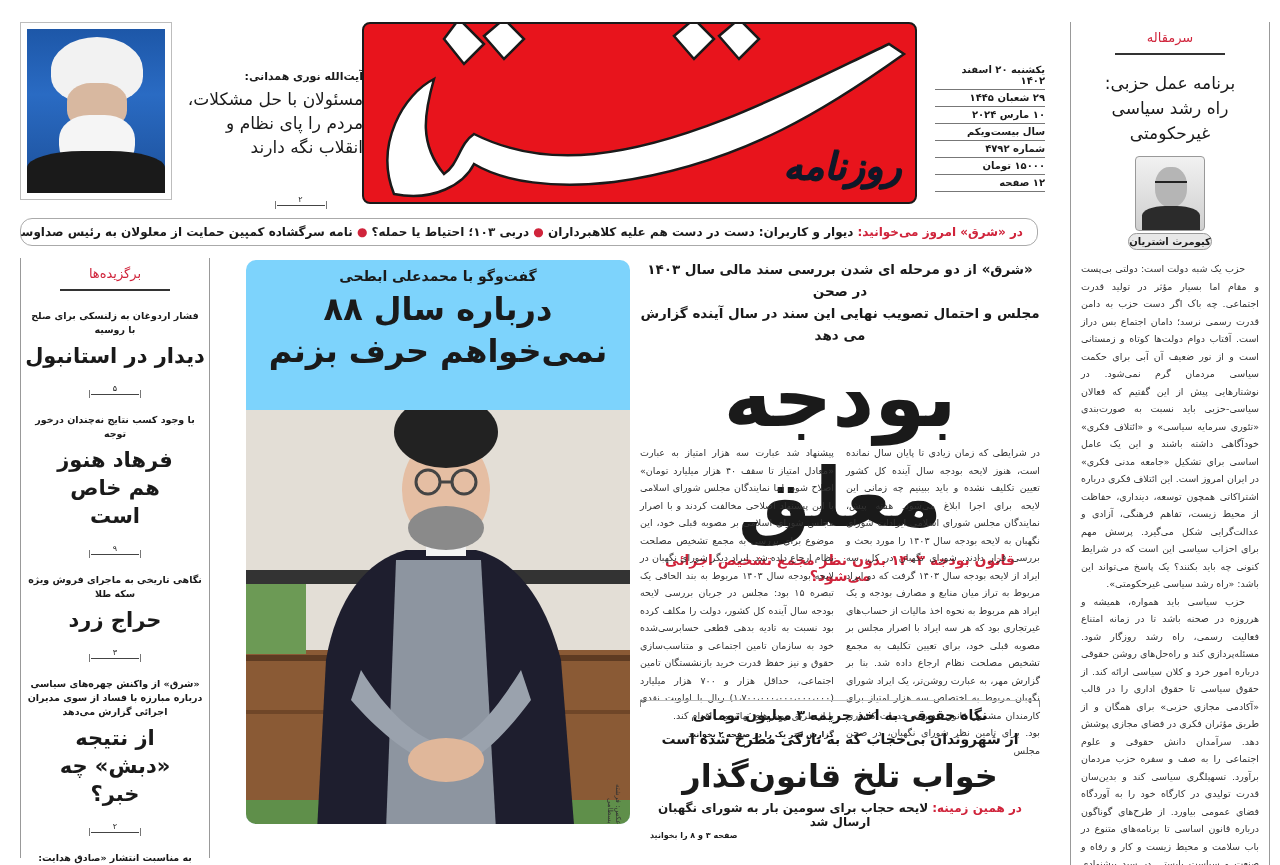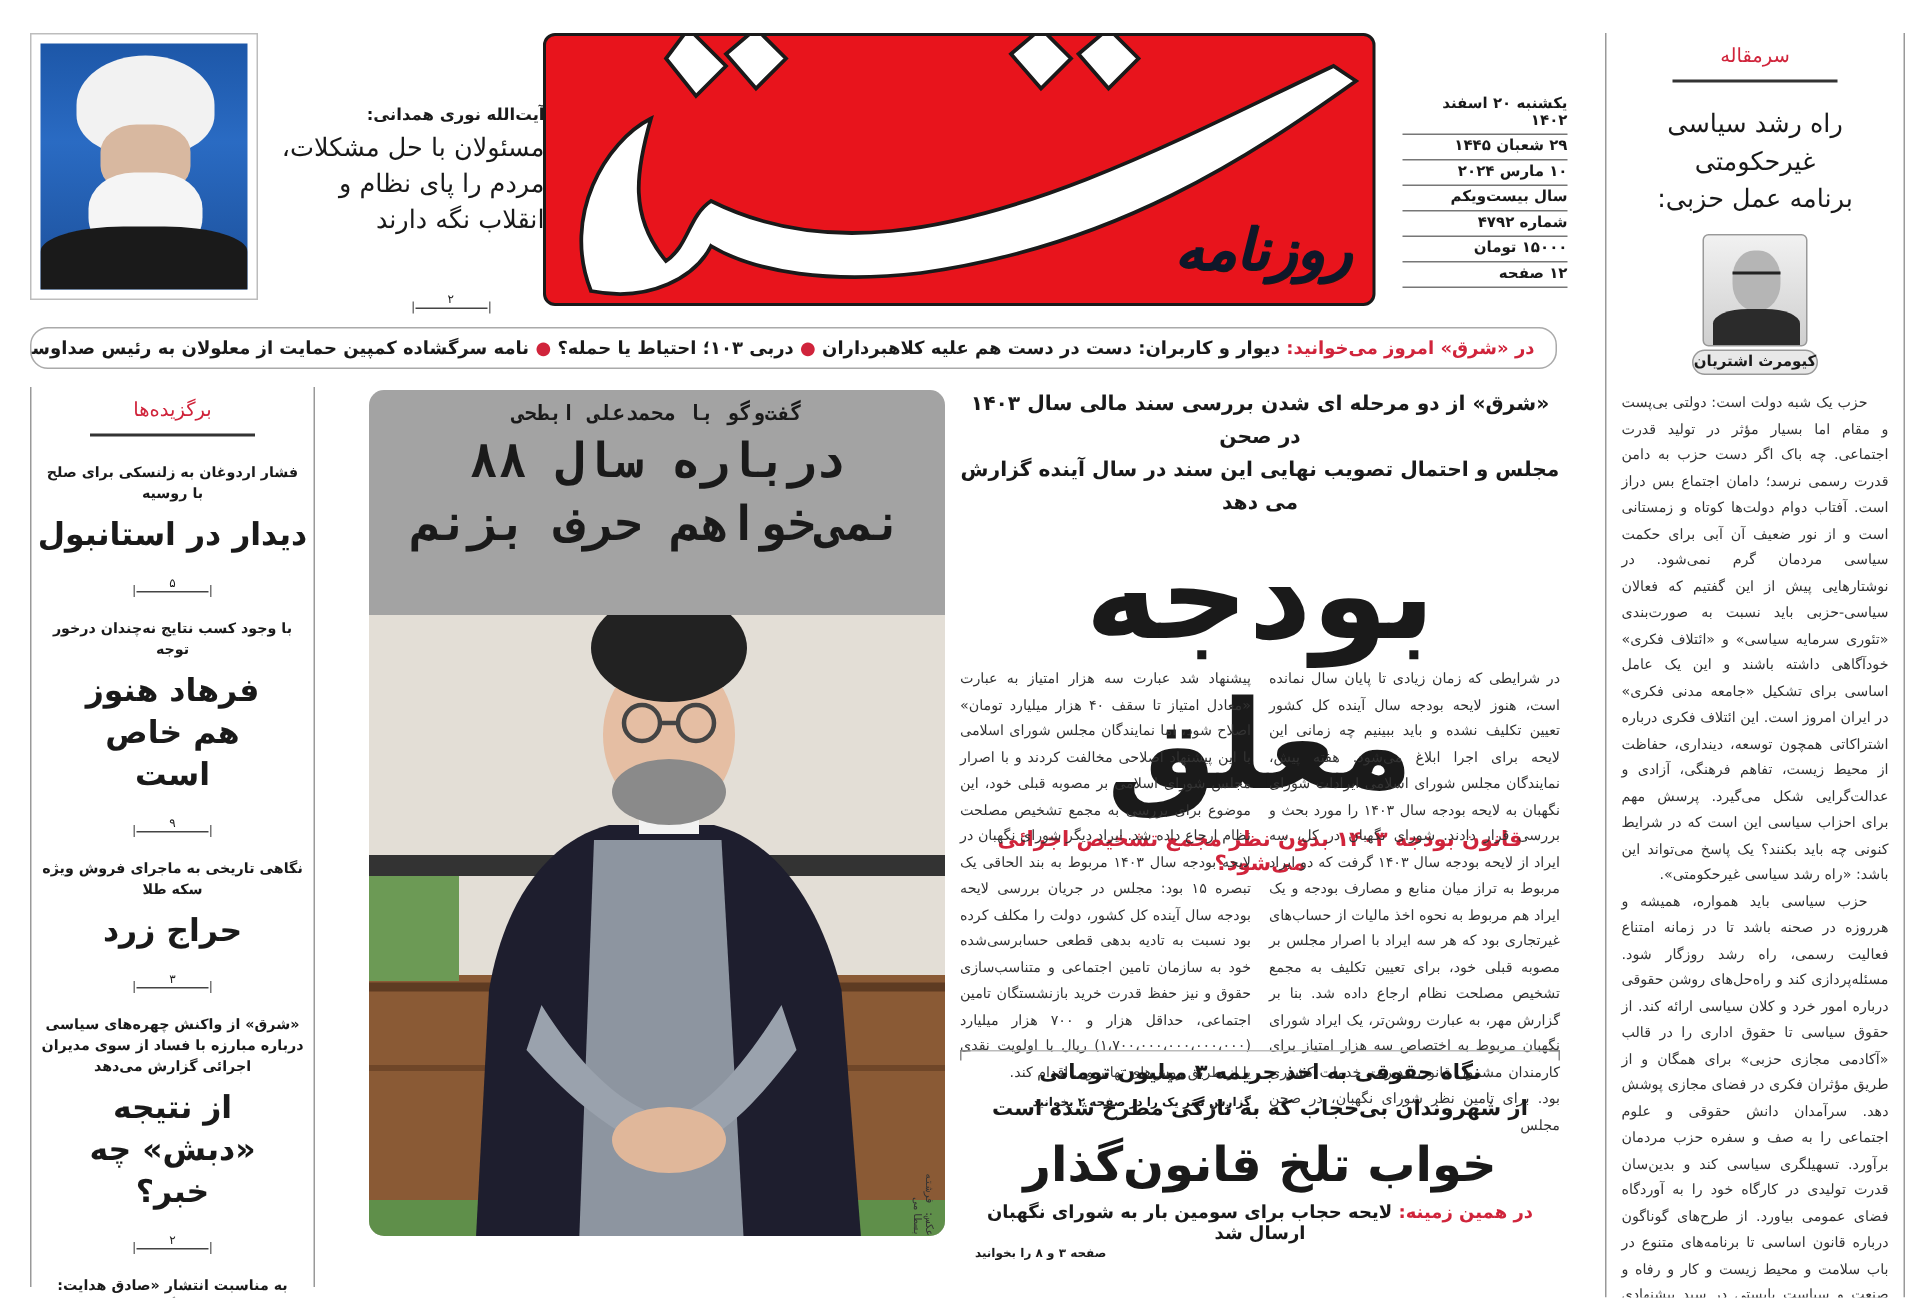--- a/index.html
+++ b/index.html
@@ -49,21 +49,21 @@
   .teaser .dot { color: #d0243b; }
 
   
   .highlights { left: 20px; top: 258px; width: 190px; height: 600px; border-left: 1px solid #999; border-right: 1px solid #999; text-align: center; }
   .hl-item { margin-top: 18px; }
   .hl-kicker { font-size: 9.5px; font-weight: bold; line-height: 14px; padding: 0 6px; }
   .hl-title { font-size: 21px; font-weight: bold; line-height: 28px; margin-top: 5px; }
   .hl-ref { margin-top: 6px; }
 
   
-  .interview { left: 246px; top: 260px; width: 384px; height: 564px; background: #a3a3a3; border-radius: 10px; overflow: hidden; font-family: Liberation Mono, monospace; }
+  .interview { left: 246px; top: 260px; width: 384px; height: 564px; background: #7dd3fc; border-radius: 10px; overflow: hidden; }
   .iv-kicker { text-align: center; font-size: 14px; font-weight: bold; margin-top: 8px; }
   .iv-title { text-align: center; font-size: 32px; font-weight: bold; line-height: 42px; margin-top: 4px; }
   .iv-ref { position:absolute; left: 18px; top: 146px; }
   .iv-photo { position:absolute; left:0; top:150px; width:100%; height:440px; }
   .iv-credit { position:absolute; left: 352px; top: 760px; font-size: 7px; writing-mode: vertical-rl; color:#333; }
 
   
   .lead-story { left: 640px; top: 258px; width: 400px; }
   .lead-kicker { text-align: center; font-size: 13.5px; font-weight: bold; line-height: 22px; }
   .lead-title { text-align: center; font-size: 82px; font-weight: bold; line-height: 100px; letter-spacing: -2px; margin-top: 2px; }
@@ -117,22 +117,22 @@
   <div class="row">سال بیست‌ویکم</div>
   <div class="row">شماره ۴۷۹۲</div>
   <div class="row">۱۵۰۰۰ تومان</div>
   <div class="row">۱۲ صفحه</div>
 </div>
 
 <div class="abs editorial">
   <div class="section-tag">سرمقاله</div>
   <div class="section-rule"></div>
   <div class="ed-title">
+    <div>برنامه عمل حزبی:</div>
     <div>راه رشد سیاسی غیرحکومتی</div>
-    <div>برنامه عمل حزبی:</div>
   </div>
   <div class="author-photo">
     <div class="head"></div>
       <div class="glasses"></div>
       <div class="body"></div>
   </div>
   <div class="author-name">کیومرث اشتریان</div>
   <div class="body-text ed-body">
     <p>حزب یک شبه دولت است: دولتی بی‌پست و مقام اما بسیار مؤثر در تولید قدرت اجتماعی. چه باک اگر دست حزب به دامن قدرت رسمی نرسد؛ دامان اجتماع بس دراز است. آفتاب دوام دولت‌ها کوتاه و زمستانی است و از نور ضعیف آن آبی برای حکمت سیاسی مردمان گرم نمی‌شود. در نوشتارهایی پیش از این گفتیم که فعالان سیاسی-حزبی باید نسبت به صورت‌بندی «تئوری سرمایه سیاسی» و «ائتلاف فکری» خودآگاهی داشته باشند و این یک عامل اساسی برای تشکیل «جامعه مدنی فکری» در ایران امروز است. این ائتلاف فکری درباره اشتراکاتی همچون توسعه، دینداری، حفاظت از محیط زیست، تفاهم فرهنگی، آزادی و عدالت‌گرایی شکل می‌گیرد. پرسش مهم برای احزاب سیاسی این است که در شرایط کنونی چه باید بکنند؟ یک پاسخ می‌تواند این باشد: «راه رشد سیاسی غیرحکومتی».</p>
     <p>حزب سیاسی باید همواره، همیشه و هرروزه در صحنه باشد تا در زمانه امتناع فعالیت رسمی، راه رشد روزگار شود. مسئله‌پردازی کند و راه‌حل‌های روشن حقوقی درباره امور خرد و کلان سیاسی ارائه کند. از حقوق سیاسی تا حقوق اداری را در قالب «آکادمی مجازی حزبی» برای همگان و از طریق مؤثران فکری در فضای مجازی پوشش دهد. سرآمدان دانش حقوقی و علوم اجتماعی را به صف و سفره حزب مردمان برآورد. تسهیلگری سیاسی کند و بدین‌سان قدرت تولیدی در کارگاه خود را به آوردگاه فضای عمومی بیاورد. از طرح‌های گوناگون درباره قانون اساسی تا برنامه‌های متنوع در باب سلامت و محیط زیست و کار و رفاه و صنعت و سیاست بایستی در سبد پیشنهادی حزب باشد. این طرح‌های گوناگون با هدف تشکیل «سرمایه سیاسی» باید ارائه شود و به تکرار و تکرار آن مبادرت ورزد تا در اعماق جان جامعه و سیاست رسوخ کند. در همین حال، یک حزب سیاسی باید قهرمانان و بازیگران شناخته‌شده‌ای داشته باشد تا اگر</p>

